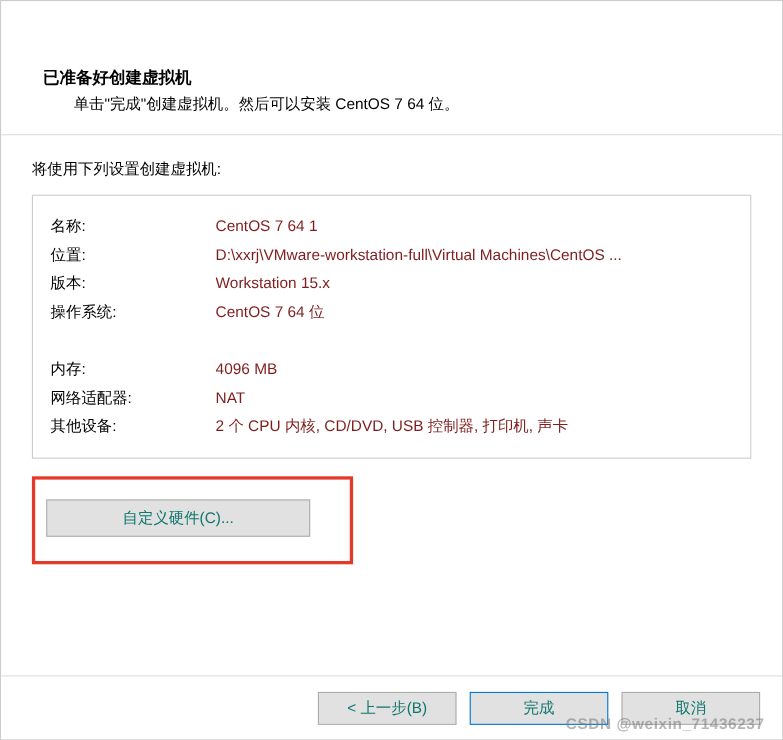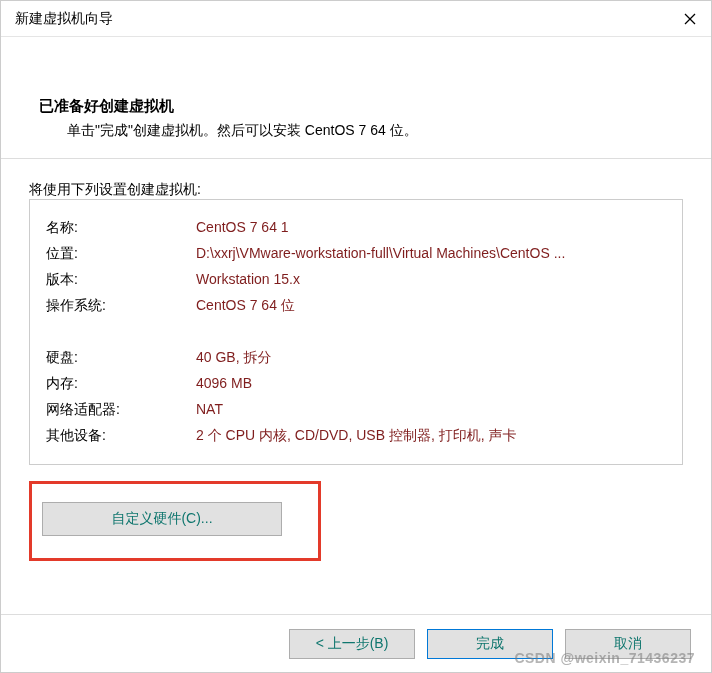--- a/index.html
+++ b/index.html
@@ -55,20 +55,21 @@
       font-size: 14px;
       color: #000;
       padding-left: 28px;
     }
     .content-section {
       padding: 22px 28px 10px 28px;
     }
     .settings-label {
       font-size: 14px;
       color: #000;
+      margin-bottom: 14px;
     }
     .settings-box {
       border: 1px solid #ccc;
       padding: 14px 16px 16px 16px;
       background: #fff;
     }
     .settings-row {
       display: flex;
       line-height: 26px;
     }
@@ -143,29 +144,20 @@
     .window {
       position: relative;
       width: 100%;
       height: 100%;
     }
   </style>
 </head>
 <body>
 
 <div class="window">
-  <div class="titlebar">
-    <span class="titlebar-title">新建虚拟机向导</span>
-    <span class="close-icon">
-      <svg viewBox="0 0 12 12">
-          <line x1="1" y1="1" x2="11" y2="11" stroke="#000" stroke-width="1.2"></line>
-          <line x1="11" y1="1" x2="1" y2="11" stroke="#000" stroke-width="1.2"></line>
-        </svg>
-    </span>
-  </div>
 
   <div class="header-section">
     <div class="header-title">已准备好创建虚拟机</div>
     <div class="header-subtitle">单击"完成"创建虚拟机。然后可以安装 CentOS 7 64 位。</div>
   </div>
 
   <div class="content-section">
     <div class="settings-label">将使用下列设置创建虚拟机:</div>
 
     <div class="settings-box">
@@ -179,24 +171,20 @@
       </div>
       <div class="settings-row">
         <div class="settings-key">版本:</div>
         <div class="settings-val">Workstation 15.x</div>
       </div>
       <div class="settings-row">
         <div class="settings-key">操作系统:</div>
         <div class="settings-val">CentOS 7 64 位</div>
       </div>
       <div class="settings-gap"></div>
-      <div class="settings-row">
-        <div class="settings-key">硬盘:</div>
-        <div class="settings-val">40 GB, 拆分</div>
-      </div>
       <div class="settings-row">
         <div class="settings-key">内存:</div>
         <div class="settings-val">4096 MB</div>
       </div>
       <div class="settings-row">
         <div class="settings-key">网络适配器:</div>
         <div class="settings-val">NAT</div>
       </div>
       <div class="settings-row">
         <div class="settings-key">其他设备:</div>

